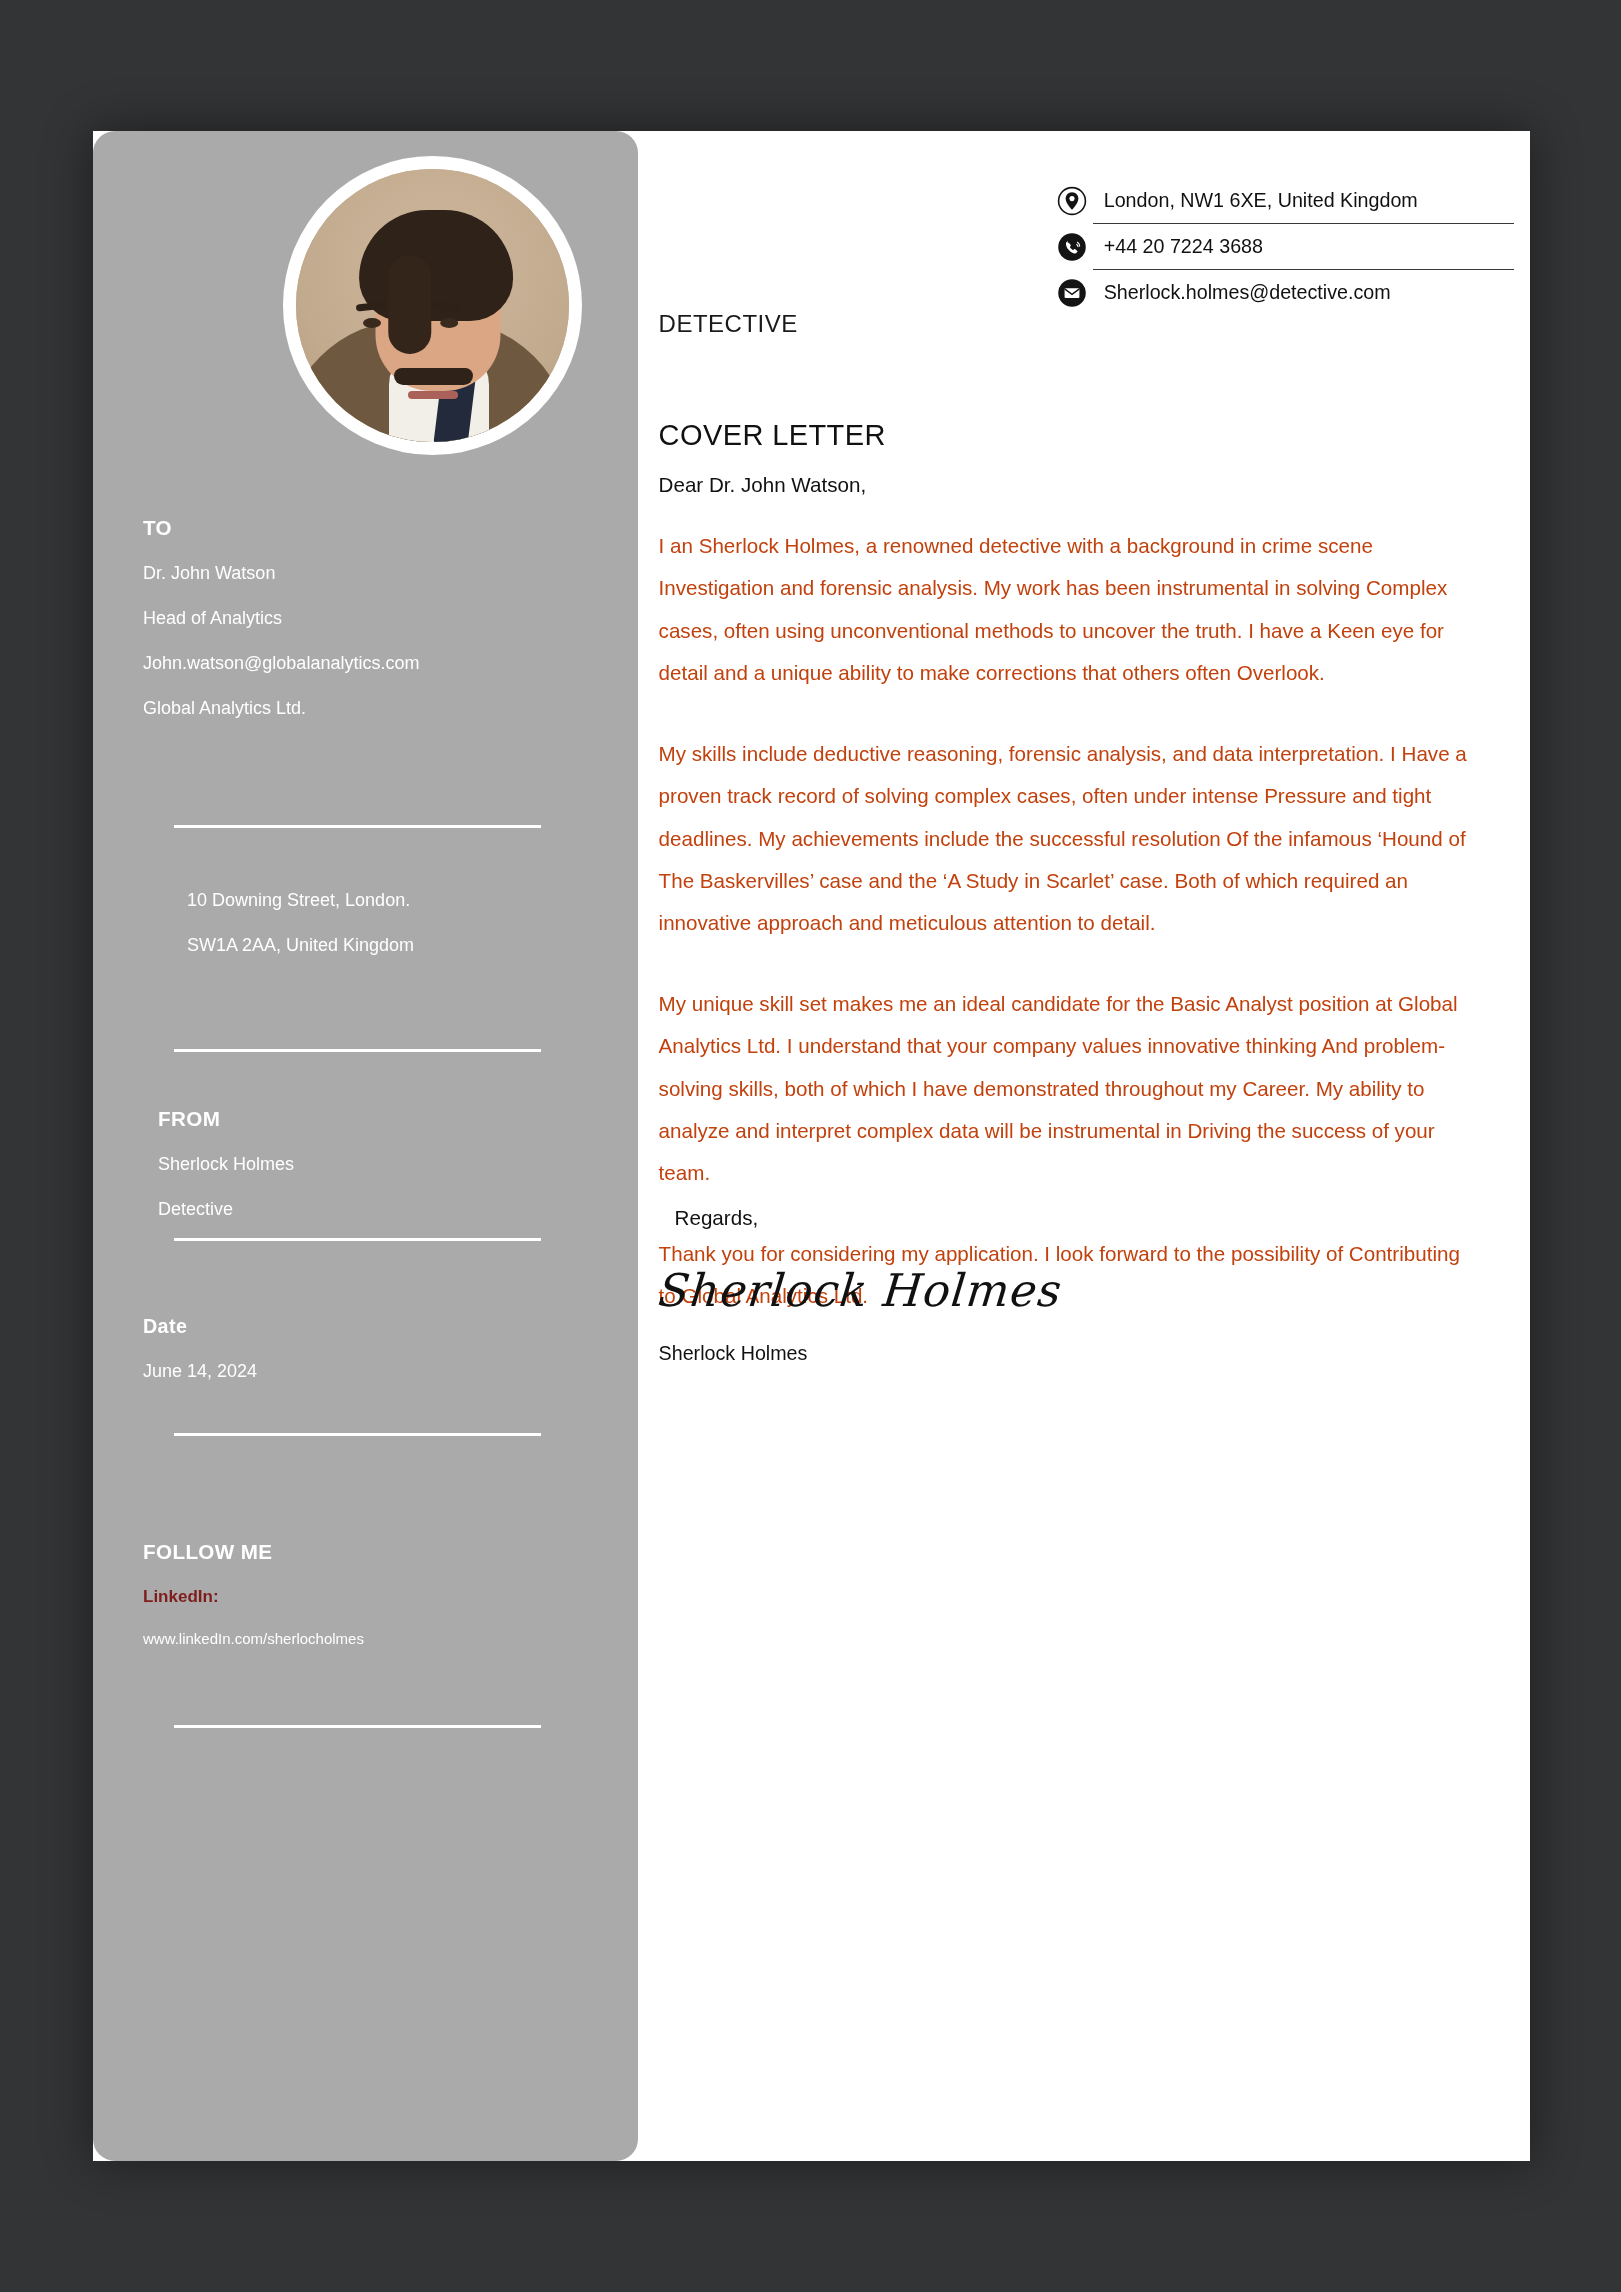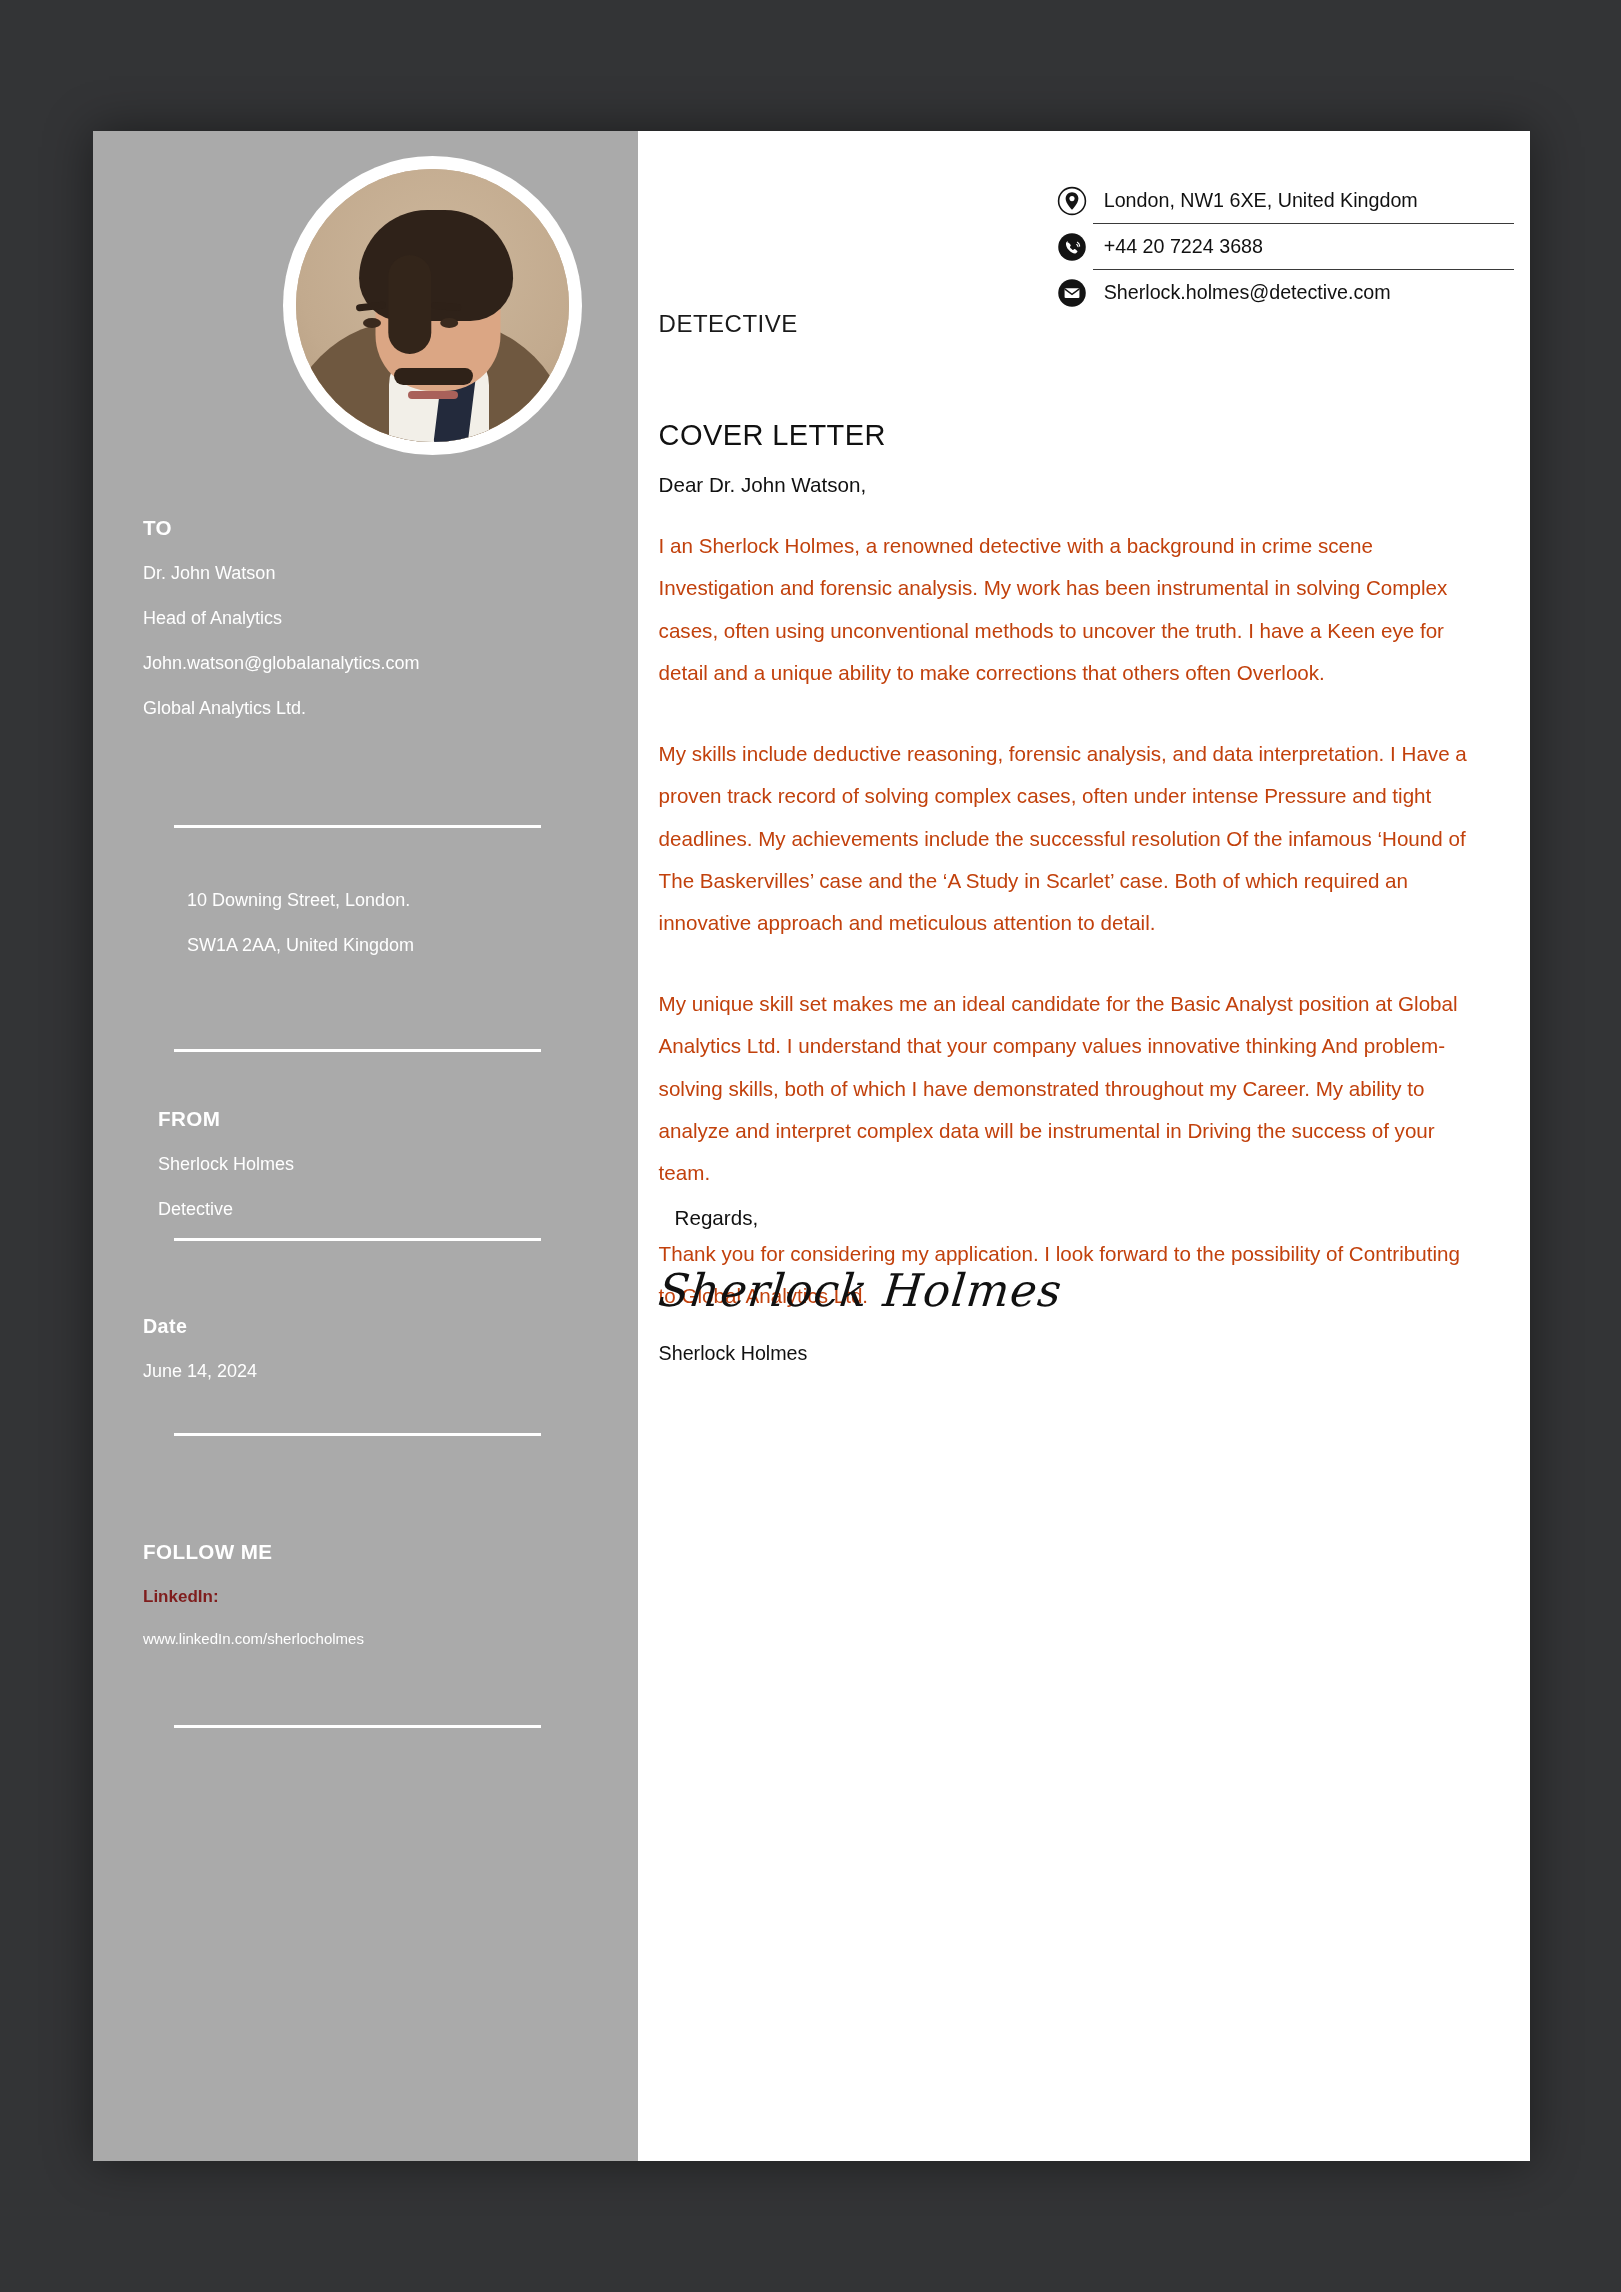--- a/index.html
+++ b/index.html
@@ -28,20 +28,21 @@
   }
 
   
   #sidebar {
     width: 545px;
     flex: 0 0 545px;
     background: #aaaaaa;
     position: relative;
     box-sizing: border-box;
     padding: 0;
+    border-radius: 22px;
   }
 
   #photo-wrap {
     position: absolute;
     left: 190px;
     top: 25px;
     width: 299px;
     height: 299px;
   }
   #photo-ring {

